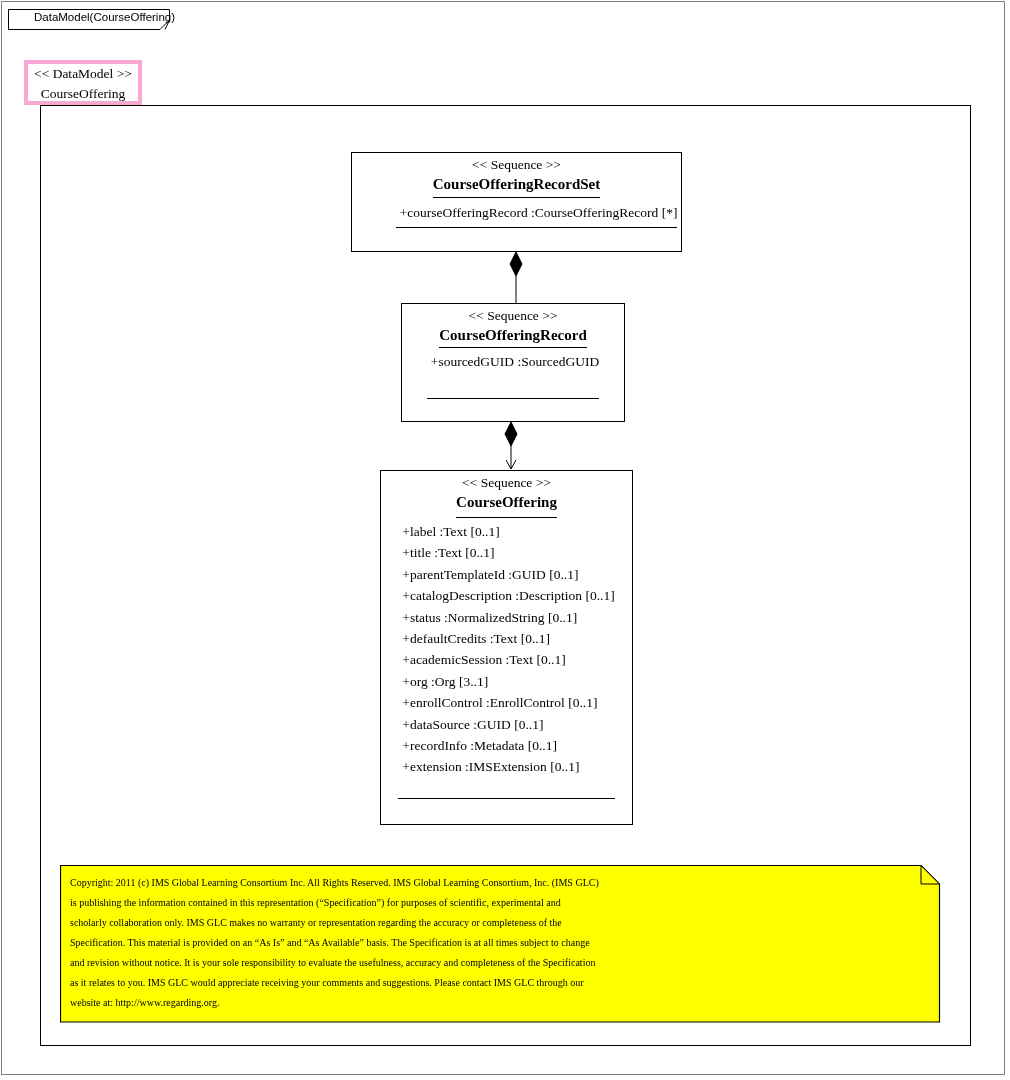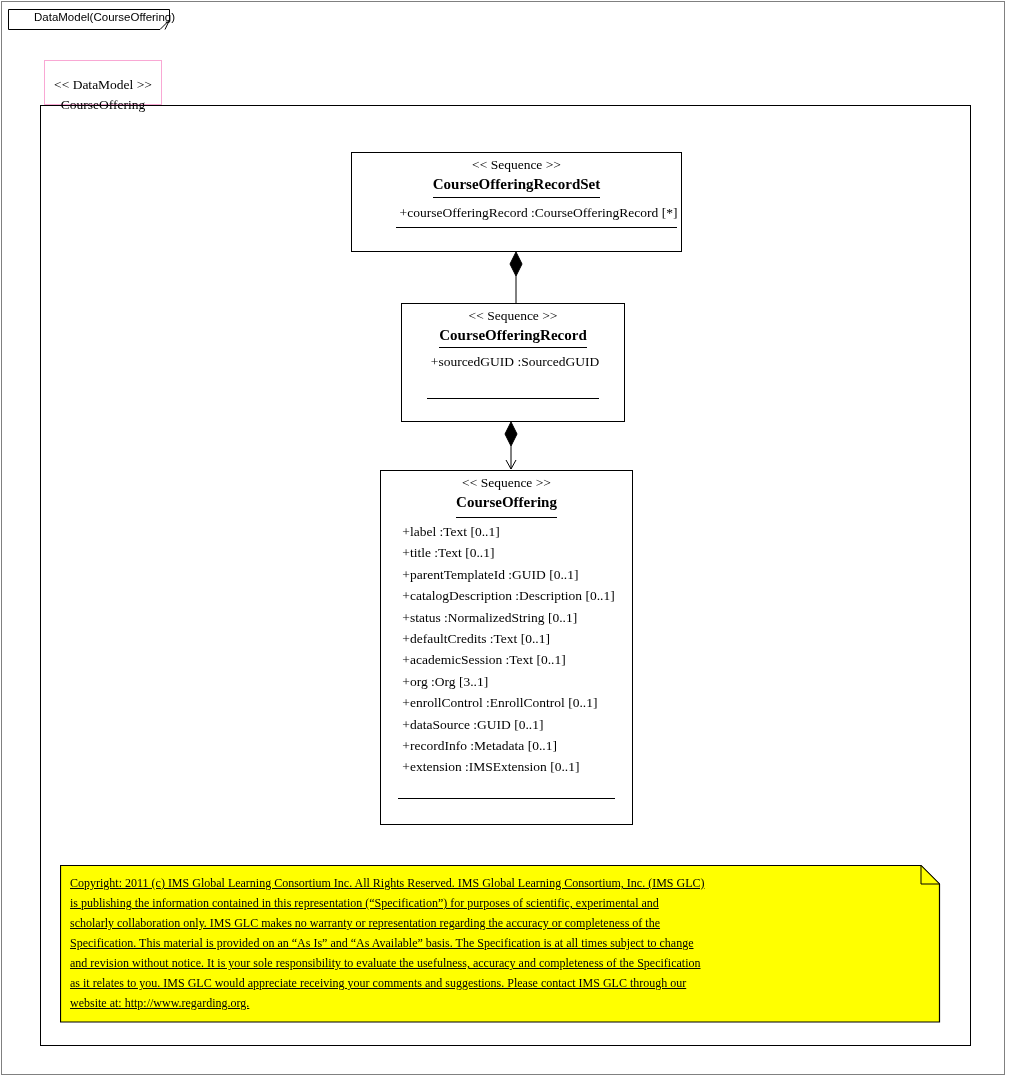--- a/index.html
+++ b/index.html
@@ -18,23 +18,23 @@
     font-family:"Liberation Sans", sans-serif;font-size:11.5px;color:#000;
     white-space:nowrap;
     margin-left:20px;
   }
   
   .frame-rect{
     position:absolute;left:40px;top:105px;width:929px;height:939px;
     border:1px solid #000;background:transparent;
   }
   .frame-label{
-    position:absolute;left:44px;top:60px;width:118px;height:45px;
-    border:1px solid #f9a8d4;background:#fff;
-    text-align:center;font-size:13.5px;line-height:20px;padding-top:14px;
+    position:absolute;left:24px;top:60px;width:118px;height:45px;
+    border:4px solid #f9a8d4;background:#fff;
+    text-align:center;font-size:13.5px;line-height:20px;padding-top:0;
     box-sizing:border-box;
   }
   
   .uml-class{
     position:absolute;border:1px solid #000;background:#fff;
     box-sizing:border-box;display:flex;flex-direction:column;align-items:center;
   }
   .cls-header{
     border-bottom:1px solid #000;text-align:center;
     padding-top:3px;box-sizing:border-box;
@@ -46,21 +46,21 @@
     padding-left:4px;padding-top:2px;overflow:hidden;
   }
   .attr-row{font-size:13.5px;white-space:nowrap;}
   .cls-empty{flex:1;}
   
   .connector{position:absolute;}
   
   .note-wrap{position:absolute;left:60px;top:865px;width:881px;height:158px;}
   .note-text{
     position:absolute;left:10px;top:8px;width:860px;
-    font-size:12px;line-height:20px;text-decoration:underline;
+    font-size:10px;line-height:20px;
   }
   .note-line{white-space:nowrap;}
 </style>
 </head>
 <body>
 
 <div class="outer-border"></div>
 
 <div class="diagram-tab">
   <svg width="170" height="22">

